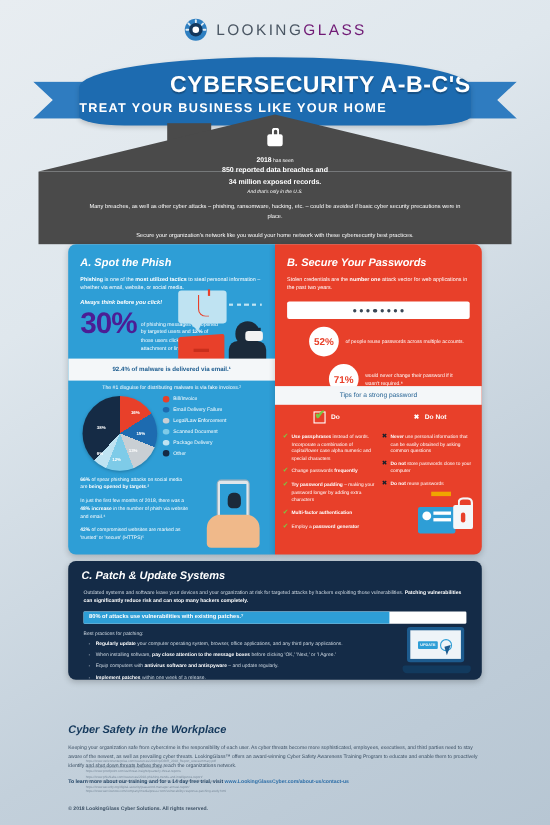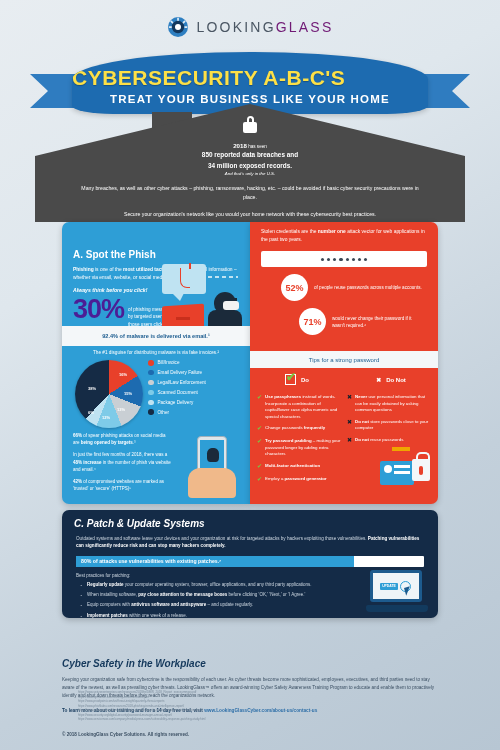--- a/index.html
+++ b/index.html
@@ -19,23 +19,23 @@
   .logo-text .b { color:#701a75; }
 
   
   .banner-wrap { position:absolute; top:52px; left:0; width:500px; height:72px; }
   .ribbon-tail { position:absolute; top:22px; width:80px; height:34px; background:#2f7cc0; }
   .ribbon-tail.l { left:30px; clip-path:polygon(0 0,100% 0,100% 100%,0 100%,18px 50%); }
   .ribbon-tail.r { right:30px; clip-path:polygon(0 0,100% 0,calc(100% - 18px) 50%,100% 100%,0 100%); }
   .banner { position:absolute; left:72px; top:0; width:356px; height:62px;
     background:#1d6bb0; border-radius:52% 52% 12% 12% / 46% 46% 14% 14%;
     box-shadow:0 2px 5px rgba(0,0,0,.18); overflow:hidden; }
-  .banner h1 { color:#fde047; font-size:21px; font-weight:bold; letter-spacing:.5px;
-    text-align:left; margin-top:14px; text-shadow:0 1px 1px rgba(0,0,0,.25); }
-  .banner h2 { color:#fff; font-size:11.5px; letter-spacing:1.2px; text-align:center;
+  .banner h1 { color:#ffffff; font-size:21px; font-weight:bold; letter-spacing:.5px;
+    text-align:right; margin-top:14px; text-shadow:0 1px 1px rgba(0,0,0,.25); }
+  .banner h2 { color:#fff; font-size:11.5px; letter-spacing:1.2px; text-align:left;
     margin-top:3px; font-variant:small-caps; }
 
   
   .house { position:absolute; top:104px; left:0; width:500px; height:118px; }
   .roof { position:absolute; top:0; left:50%; transform:translateX(-50%);
     width:0; height:0; border-left:215px solid transparent; border-right:215px solid transparent;
     border-bottom:52px solid #4a4a4a; }
   .body-h { position:absolute; top:52px; left:35px; width:430px; height:66px; background:#4a4a4a; }
   .chimney { position:absolute; top:8px; left:152px; width:40px; height:30px; background:#4a4a4a; }
   .lock { position:absolute; top:12px; left:50%; transform:translateX(-50%); width:14px; height:17px; }
@@ -48,21 +48,21 @@
   .ht2 { font-size:6.4px; font-weight:bold; line-height:1.5; margin-top:1px; }
   .ht3 { font-size:4.4px; font-style:italic; margin-top:1px; }
   .ht4 { font-size:5.2px; line-height:1.6; margin-top:8px; padding:0 80px; }
   .ht5 { font-size:5.2px; margin-top:9px; padding:0 55px; line-height:1.6; }
 
   
   .panelA { position:absolute; left:62px; top:222px; width:188px; height:282px;
     background:#2e9ed6; border-radius:7px 0 0 7px; box-shadow:0 2px 6px rgba(0,0,0,.2); overflow:hidden; }
   .panelB { position:absolute; left:250px; top:222px; width:188px; height:282px;
     background:#e8402a; border-radius:0 7px 7px 0; box-shadow:0 2px 6px rgba(0,0,0,.2); overflow:hidden; }
-  .panel-h { font-size:10px; font-weight:bold; color:#fff; padding:27px 0 0 11px; }
+  .panel-h { font-size:10px; font-weight:bold; font-style:italic; color:#fff; padding:12px 0 0 11px; }
   .panel-p { color:#fff; font-size:4.9px; line-height:1.65; padding:6px 12px 0 11px; }
   .panel-p b { font-weight:bold; }
   .panel-em { color:#fff; font-size:5.2px; font-weight:bold; font-style:italic; padding:5px 11px 0 11px; }
 
   
   .stat30 { display:flex; align-items:flex-start; padding:4px 0 0 11px; }
   .stat30 .num { font-size:27px; font-weight:bold; color:#4c1d95; line-height:.95; letter-spacing:-1px; }
   .stat30 .txt { font-size:4.7px; color:#fff; line-height:1.55; width:72px; margin-left:4px; margin-top:9px; }
   .stat30 .txt b { font-weight:bold; }
 
@@ -332,20 +332,21 @@
       <div class="ph-dev">
           <div class="ph-scr">
             <div class="ph-mini"></div>
           </div>
         </div>
       <div class="ph-hand"></div>
     </div>
   </div>
 
   <div class="panelB">
+    <div class="panel-h">B. Secure Your Passwords</div>
     <div class="panel-p">
       <span>Stolen credentials are the </span><b>number one</b><span> attack vector for web applications in the past two years.</span>
     </div>
 
     <div class="pw-field">
       <span class="pw-dot"></span>
         <span class="pw-dot"></span>
         <span class="pw-dot"></span>
         <span class="pw-dot"></span>
       <span class="pw-dot"></span>

